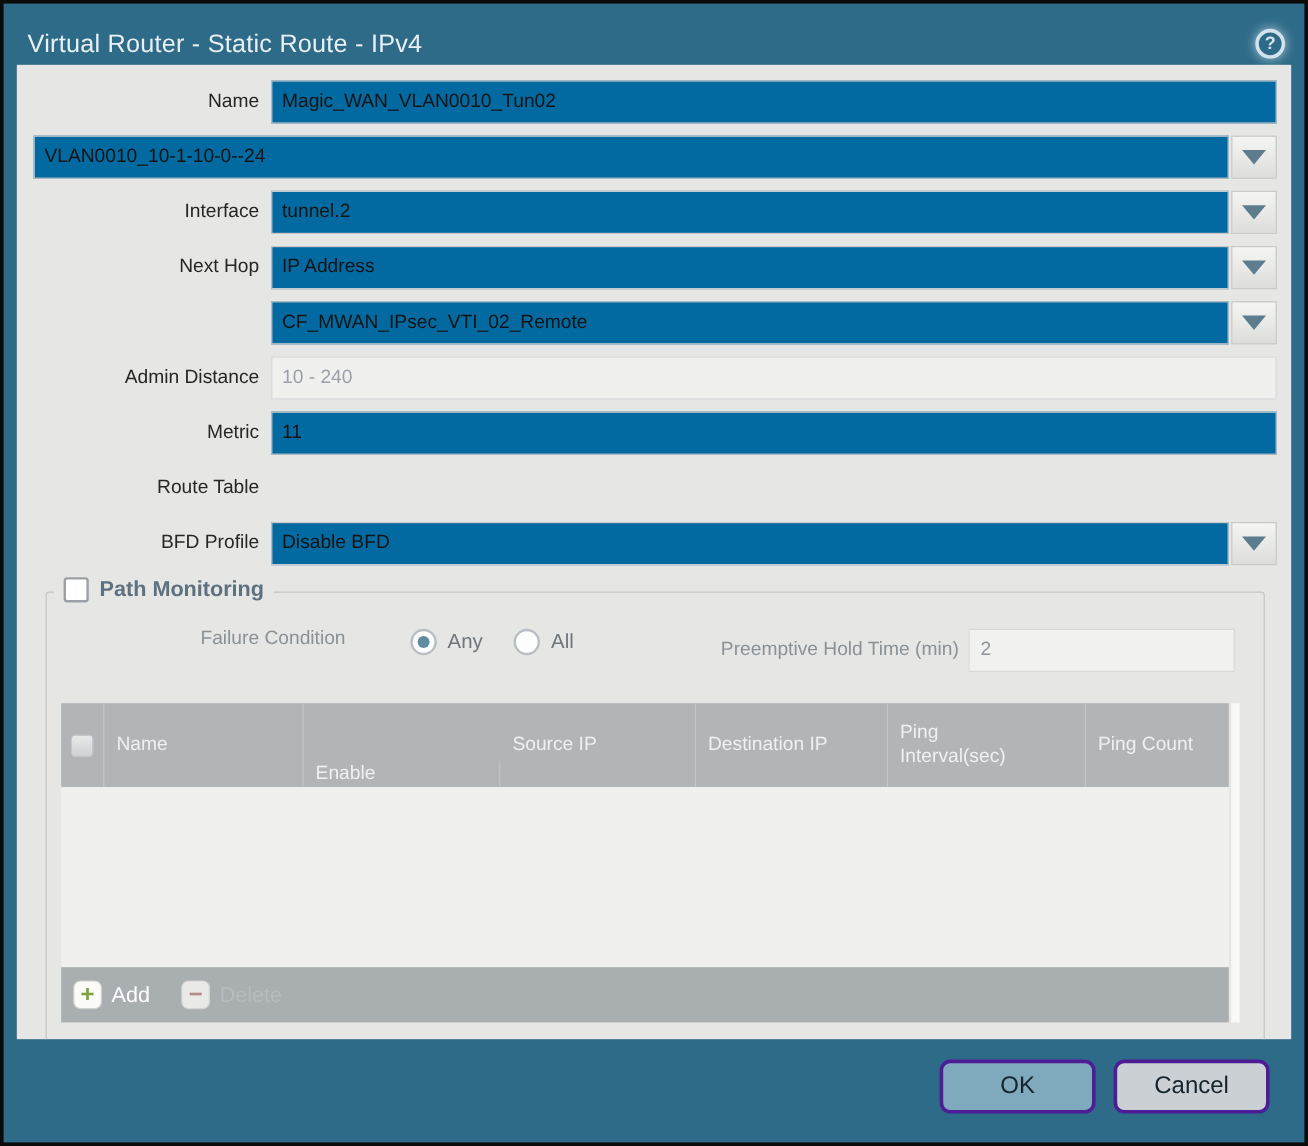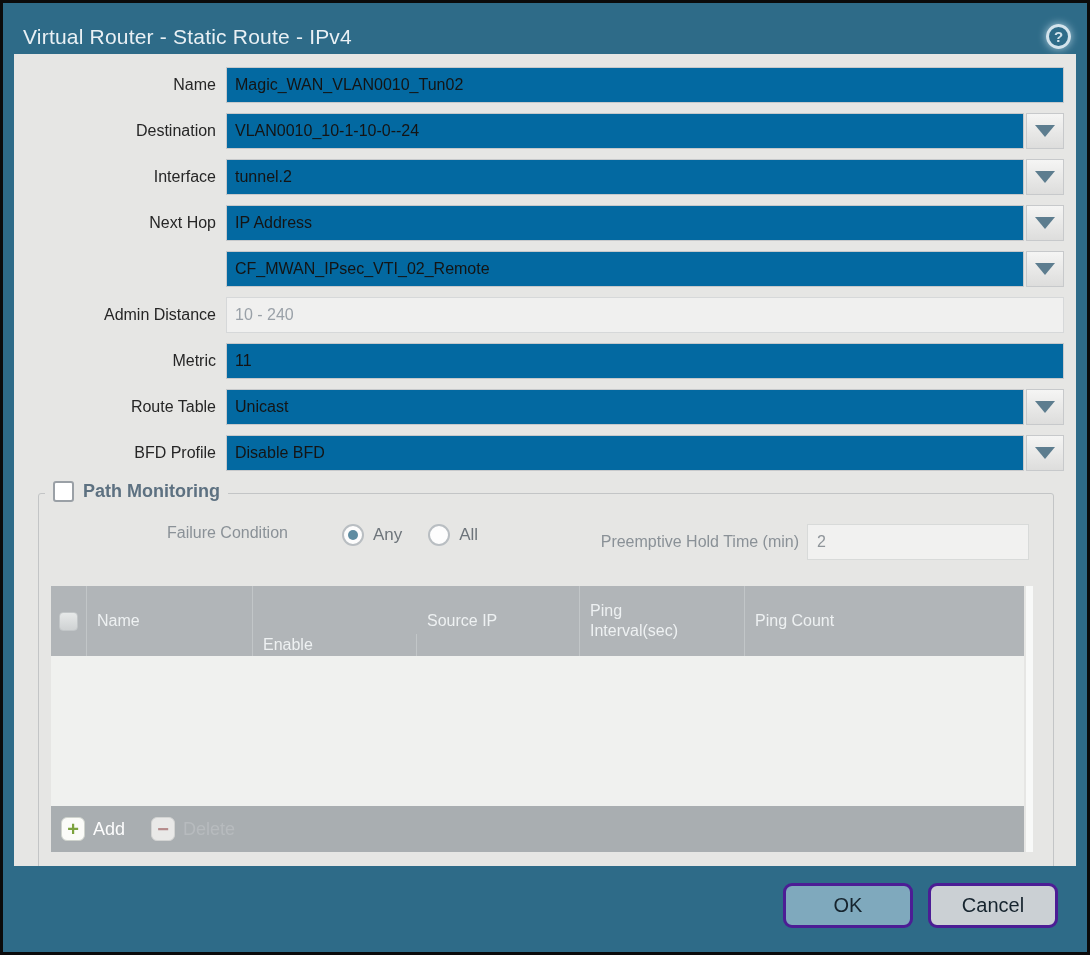--- a/index.html
+++ b/index.html
@@ -143,21 +143,20 @@
   <div class="content">
 
     <div class="row">
       <span class="lbl">Name</span>
       <div class="field">
         <div class="input">Magic_WAN_VLAN0010_Tun02</div>
       </div>
     </div>
 
     <div class="row">
-      <span class="lbl">Destination</span>
       <div class="field">
         <div class="input">VLAN0010_10-1-10-0--24</div>
         <div class="dd-btn">
           <span class="tri"></span>
         </div>
       </div>
     </div>
 
     <div class="row">
       <span class="lbl">Interface</span>
@@ -198,26 +197,20 @@
 
     <div class="row">
       <span class="lbl">Metric</span>
       <div class="field">
         <div class="input">11</div>
       </div>
     </div>
 
     <div class="row">
       <span class="lbl">Route Table</span>
-      <div class="field">
-        <div class="input">Unicast</div>
-        <div class="dd-btn">
-          <span class="tri"></span>
-        </div>
-      </div>
     </div>
 
     <div class="row">
       <span class="lbl">BFD Profile</span>
       <div class="field">
         <div class="input">Disable BFD</div>
         <div class="dd-btn">
           <span class="tri"></span>
         </div>
       </div>
@@ -245,20 +238,21 @@
 
       <div class="tbl-wrap">
         <div class="tbl">
           <div class="tbl-head">
             <div class="th c0">
               <span class="selall"></span>
             </div>
             <div class="th c1">Name</div>
             <div class="th c2">Enable</div>
             <div class="th c3">Source IP</div>
+            <div class="th c4">Destination IP</div>
             <div class="th c5">Ping Interval(sec)</div>
             <div class="th c6">Ping Count</div>
           </div>
           <div class="tbl-body"></div>
           <div class="tbl-bar">
             <div class="bar-btn add">
               <span class="mini-icon add-icon">+</span>
               <span class="txt">Add</span>
             </div>
             <div class="bar-btn del">

